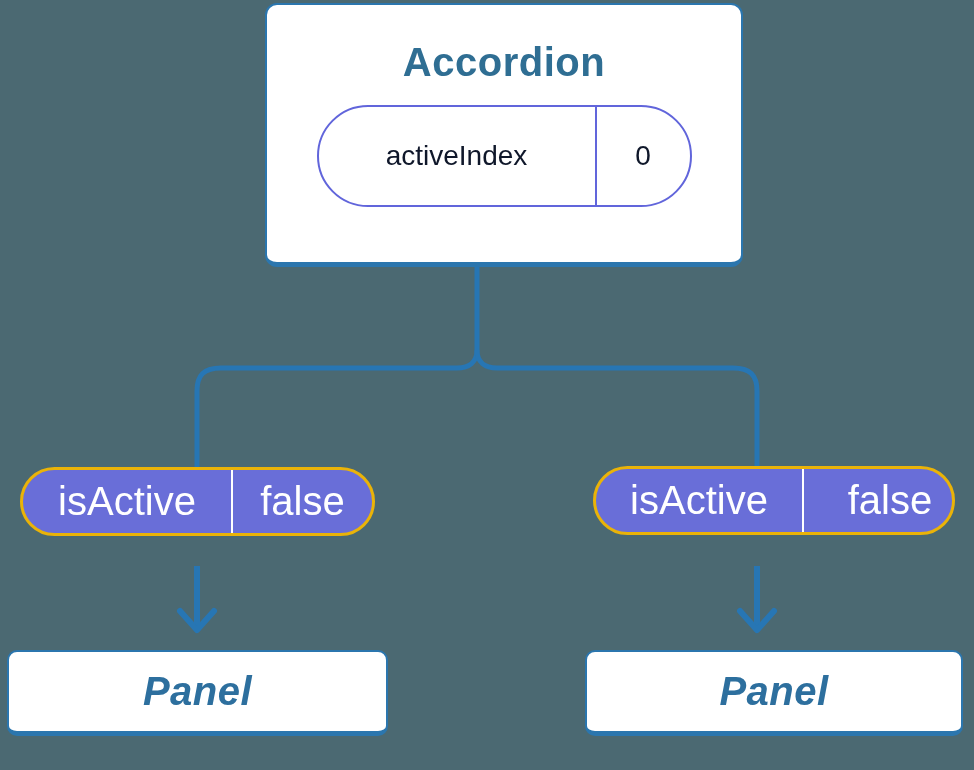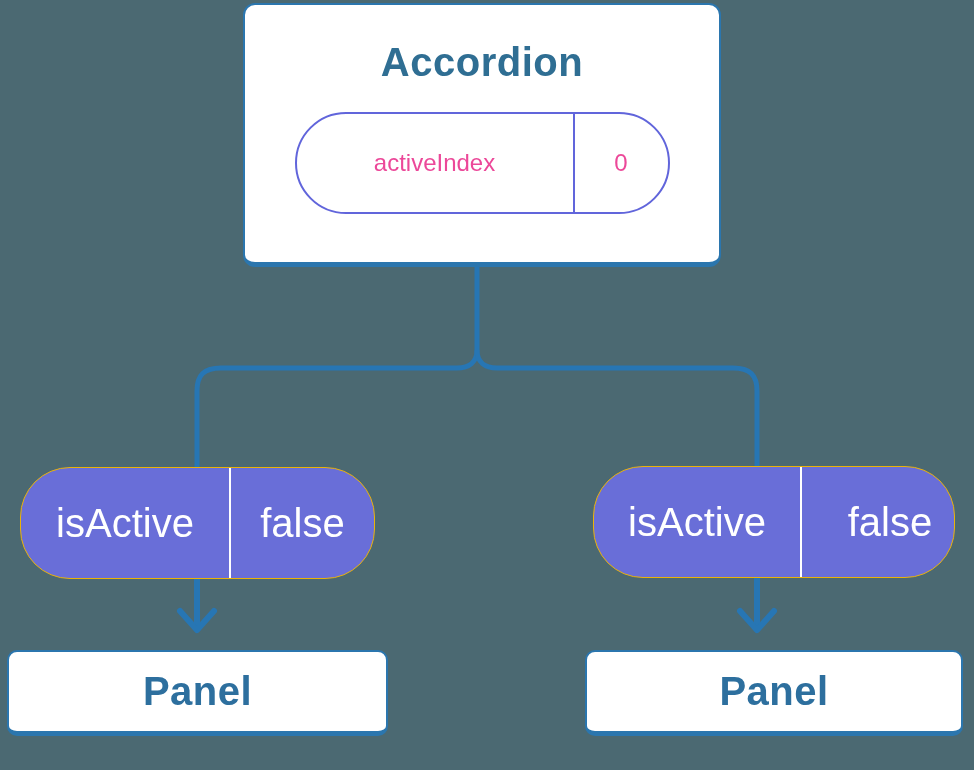--- a/index.html
+++ b/index.html
@@ -17,65 +17,65 @@
   }
   svg.connectors {
     position: absolute;
     left: 0; top: 0;
     width: 974px; height: 770px;
     pointer-events: none;
   }
   
   .card {
     position: absolute;
-    left: 243px; top: 3px;
+    left: 265px; top: 3px;
     width: 478px; height: 264px;
     background: #FFFFFF;
     border: 2px solid #2B76AE;
     border-bottom-width: 5px;
     border-radius: 12px;
     box-sizing: border-box;
     display: flex;
     flex-direction: column;
     align-items: center;
   }
   .card-title {
     margin-top: 34px;
     font-size: 40px;
     font-weight: 600;
     line-height: 1.15;
     color: #2F6E93;
     letter-spacing: 0.5px;
   }
   .state-pill {
-    margin-top: 27px;
+    margin-top: 20px;
     width: 375px; height: 102px;
     box-sizing: border-box;
     border: 2px solid #6165DB;
     border-radius: 52px;
     display: flex;
     align-items: stretch;
-    color: #ec4899;
-    font-size: 24px;
+    color: #0f172a;
+    font-size: 28px;
     font-weight: 400;
   }
   .state-pill .seg {
     display: flex;
     align-items: center;
     justify-content: center;
   }
   .state-pill .seg-name { width: 276px; border-right: 2px solid #6165DB; }
   .state-pill .seg-value { flex: 1; }
   
   .prop-pill {
     position: absolute;
-    height: 112px;
+    height: 69px;
     box-sizing: border-box;
     background: #696ED8;
-    border: 1px solid #eab308;
+    border: 3px solid #eab308;
     border-radius: 50px;
     display: flex;
     align-items: stretch;
     color: #FFFFFF;
     font-size: 40px;
     font-weight: 400;
   }
   .prop-pill .seg {
     display: flex;
     align-items: center;
@@ -98,20 +98,21 @@
     border: 2px solid #2B76AE;
     border-bottom-width: 5px;
     border-radius: 10px;
     display: flex;
     align-items: center;
     justify-content: center;
     font-size: 40px;
     font-weight: 600;
     color: #2D6F9E;
     letter-spacing: 0.5px;
+    font-style: italic;
   }
   .panel-left  { left: 7px;   width: 381px; }
   .panel-right { left: 585px; width: 378px; }
 </style>
 </head>
 <body>
 
 <div class="stage">
 
   <svg class="connectors" viewBox="0 0 974 770" fill="none">

